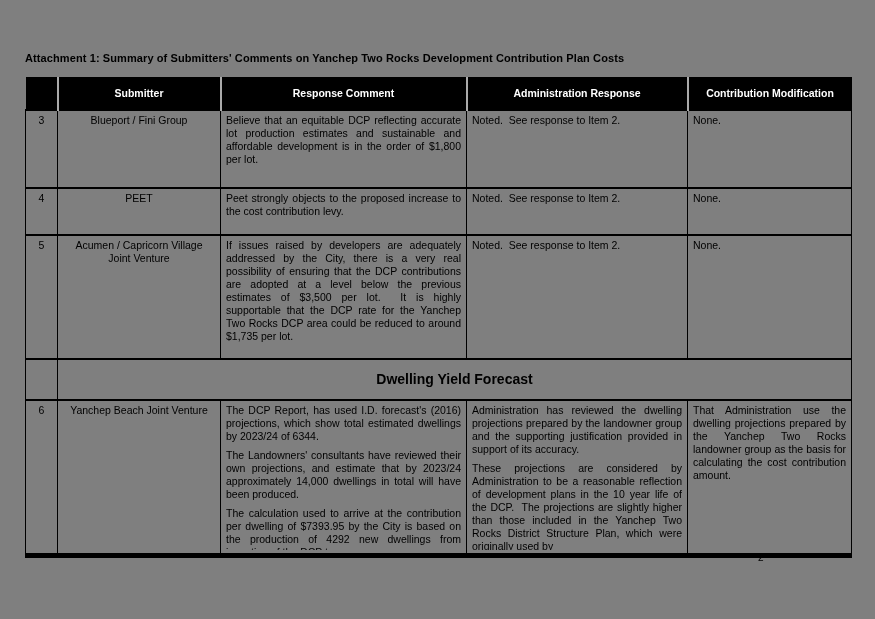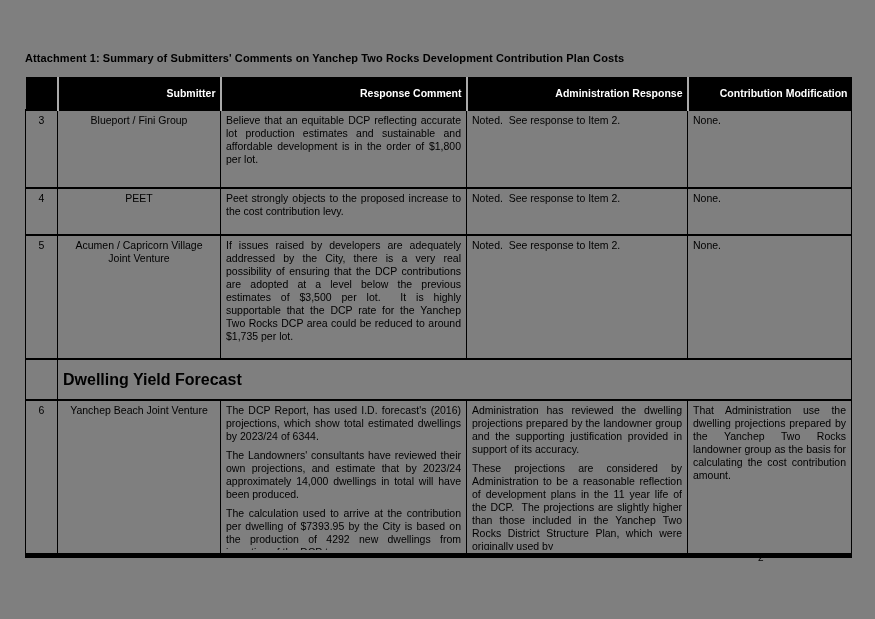--- a/index.html
+++ b/index.html
@@ -27,21 +27,21 @@
     border-collapse: collapse;
     table-layout: fixed;
   }
 
   th {
     background: #000;
     color: #fff;
     font-size: 10.5px;
     font-weight: bold;
     height: 33px;
-    text-align: right;
+    text-align: center;
     vertical-align: middle;
     border-left: 2px solid #aaa;
     line-height: 12px;
     padding: 2px 4px;
   }
   th:first-child { border-left: none; }
 
   td {
     border: 1px solid #000;
     vertical-align: top;
@@ -63,23 +63,24 @@
   td p { margin: 0 0 6px 0; }
 
   tr.r3 { height: 78px; }
   tr.r4 { height: 47px; }
   tr.r5 { height: 124px; }
   tr.section-row { height: 22px; }
   tr.r6 { height: 154px; }
 
   td.section-cell {
     font-weight: bold;
-    font-size: 16px;
+    font-size: 14px;
     vertical-align: middle;
     padding: 13px 5px;
+    text-align: center;
   }
 
   .clip { max-height: 146px; overflow: hidden; }
 
   .page-number {
     position: absolute;
     left: 758px; top: 552px;
     font-size: 10px;
     color: #000;
   }
@@ -164,21 +165,21 @@
       <td class="com">
         <div class="clip">
           <p>The DCP Report, has used I.D. forecast's (2016) projections, which show total estimated dwellings by 2023/24 of 6344.</p>
           <p>The Landowners' consultants have reviewed their own projections, and estimate that by 2023/24 approximately 14,000 dwellings in total will have been produced.</p>
           <p>The calculation used to arrive at the contribution per dwelling of $7393.95 by the City is based on the production of 4292 new dwellings from inception of the DCP to</p>
         </div>
       </td>
       <td class="res">
         <div class="clip">
           <p>Administration has reviewed the dwelling projections prepared by the landowner group and the supporting justification provided in support of its accuracy.</p>
-          <p>These projections are considered by Administration to be a reasonable reflection of development plans in the 11 year life of the DCP.  The projections are slightly higher than those included in the Yanchep Two Rocks District Structure Plan, which were originally used by</p>
+          <p>These projections are considered by Administration to be a reasonable reflection of development plans in the 10 year life of the DCP.  The projections are slightly higher than those included in the Yanchep Two Rocks District Structure Plan, which were originally used by</p>
         </div>
       </td>
       <td class="mod">
         <div class="clip">
           <p>That Administration use the dwelling projections prepared by the Yanchep Two Rocks landowner group as the basis for calculating the cost contribution amount.</p>
         </div>
       </td>
     </tr>
   </tbody>
 </table>

